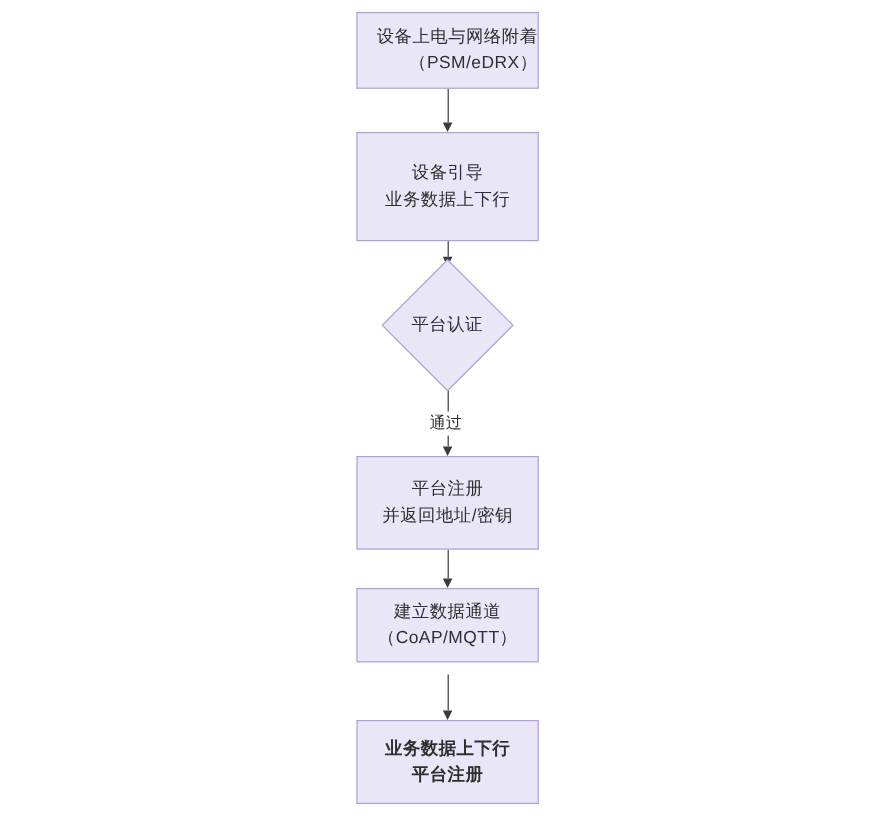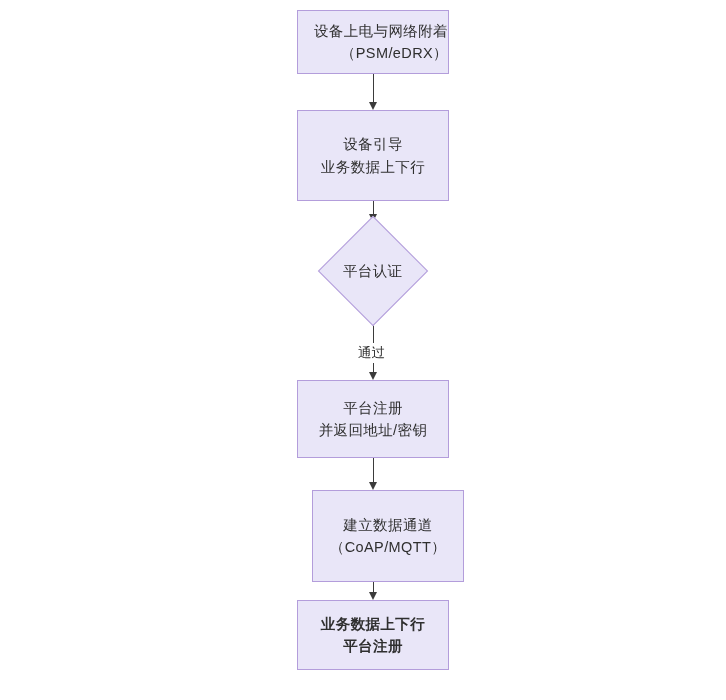--- a/index.html
+++ b/index.html
@@ -130,21 +130,21 @@
   <div class="node rect" style="top:380px; height:78px;">
     <span class="line">平台注册</span>
     <span class="line">并返回地址/密钥</span>
   </div>
 
   <div class="conn" style="left:373px; top:458px; height:32px;">
     <div class="stem" style="height:24px;"></div>
     <div class="head" style="top:24px;"></div>
   </div>
 
-  <div class="node rect" style="top:490px; height:92px;margin-left:15px;">
+  <div class="node rect" style="top:490px; height:62px;">
     <span class="line">建立数据通道</span>
     <span class="line">（CoAP/MQTT）</span>
   </div>
 
   <div class="conn" style="left:373px; top:562px; height:38px;">
     <div class="stem" style="height:30px;"></div>
     <div class="head" style="top:30px;"></div>
   </div>
 
   <div class="node rect" style="top:600px; height:70px;font-weight:bold;">

